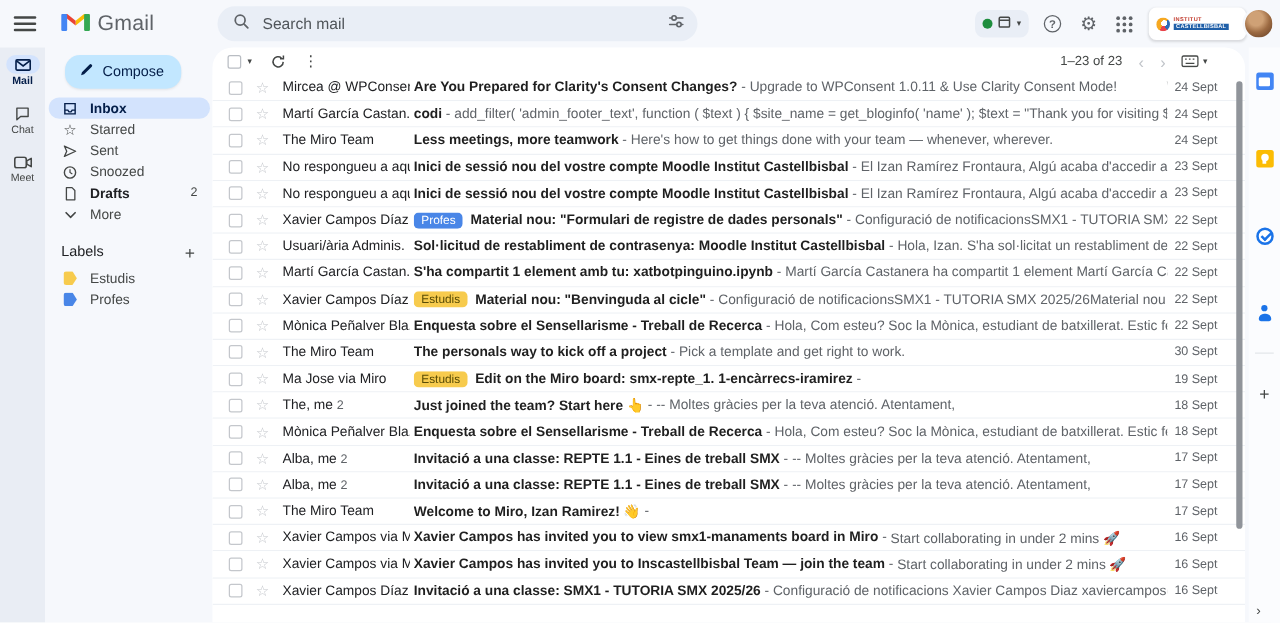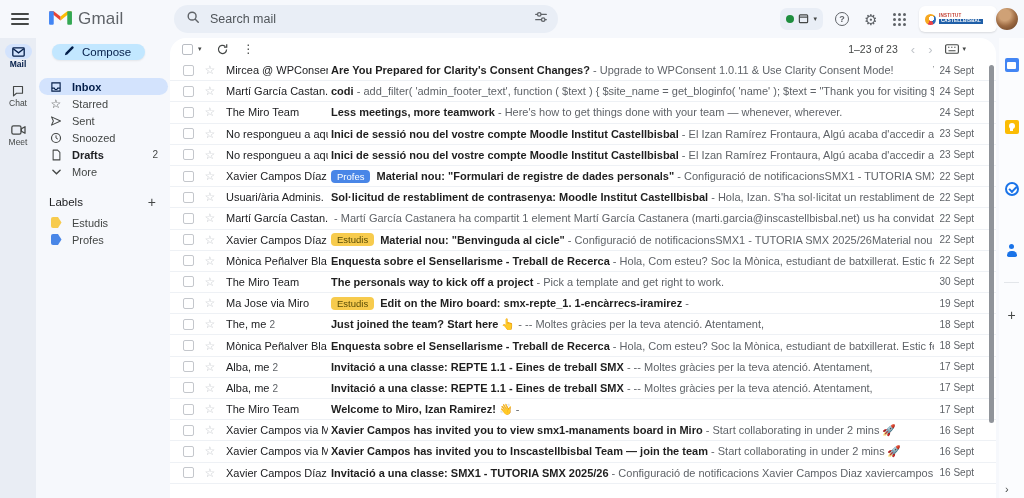--- a/index.html
+++ b/index.html
@@ -38,21 +38,21 @@
     background: radial-gradient(circle at 40% 32%, #cfa176 0 28%, #9c6a42 55%, #5f3a22 100%); cursor:pointer; }
   
   .rail { position:absolute; left:0; top:38px; width:36px; bottom:0; background:#e9edf4; display:flex; flex-direction:column; align-items:center; }
   .rail-item { display:flex; flex-direction:column; align-items:center; cursor:pointer; }
   .rail-pill { width:27px; height:15px; border-radius:8px; display:flex; align-items:center; justify-content:center; }
   .rail-pill.sel { background:#d3e3fd; }
   .rail-label { font-size:8.5px; color:#444746; margin-top:0; }
   .rail-label.sel { color:#041e49; font-weight:700; }
   
   .sidebar { position:absolute; left:36px; top:38px; width:134px; bottom:0; font-size:11px; }
-  .compose { position:absolute; left:16px; top:6px; height:16px; border-radius:12px; background:#c2e7ff; display:flex; align-items:center; gap:7px; padding:0 14px 0 11px; color:#041e49; font-weight:500; font-size:11.5px; cursor:pointer; box-shadow:0 1px 2px rgba(0,0,0,.08); }
+  .compose { position:absolute; left:16px; top:6px; height:27px; border-radius:12px; background:#c2e7ff; display:flex; align-items:center; gap:7px; padding:0 14px 0 11px; color:#041e49; font-weight:500; font-size:11.5px; cursor:pointer; box-shadow:0 1px 2px rgba(0,0,0,.08); }
   .menu { position:absolute; top:40px; left:0; right:2px; }
   .sb-item { height:17px; display:flex; align-items:center; gap:9px; padding-left:10px; margin-left:3px; border-radius:9px; color:#444746; cursor:pointer; }
   .sb-item .icn { width:14px; display:flex; justify-content:center; align-items:center; }
   .sb-item.sel { background:#d3e3fd; color:#041e49; font-weight:700; }
   .sb-count { margin-left:auto; padding-right:10px; font-size:10px; color:#444746; font-weight:400; }
   .labels-hdr { margin:14px 0 4px 3px; padding-left:10px; display:flex; align-items:center; color:#202124; font-size:11.5px; }
   .labels-hdr .plus { margin-left:auto; padding-right:12px; font-size:14px; color:#444746; cursor:pointer; }
   .tag { width:11px; height:11px; border-radius:2px; clip-path:polygon(0 0,68% 0,100% 50%,68% 100%,0 100%); }
   
   .card { position:absolute; left:170px; top:38px; width:826px; height:460px; background:#fff; border-radius:16px 16px 0 0; overflow:hidden; }
@@ -405,20 +405,21 @@
       <span class="snippet">Hola, Izan. S'ha sol·licitat un restabliment de contrasenya per al compte de «izan.ramirez» al lloc Moodle I...</span>
     </span>
     <span class="date">22 Sept</span>
   </div>
       <div class="row">
     <span class="cb"></span>
     <span class="star">☆</span>
     <span class="sender"><span class="sender-text">Martí García Castan.</span> </span>
     <span class="content">
 
+      <span class="subject">S'ha compartit 1 element amb tu: xatbotpinguino.ipynb</span>
       <span class="sep"> - </span>
       <span class="snippet">Martí García Castanera ha compartit 1 element Martí García Castanera (marti.garcia@inscastellbisbal.net) us ha convidat ...</span>
     </span>
     <span class="date">22 Sept</span>
   </div>
       <div class="row">
     <span class="cb"></span>
     <span class="star">☆</span>
     <span class="sender"><span class="sender-text">Xavier Campos Díaz .</span> </span>
     <span class="content">

